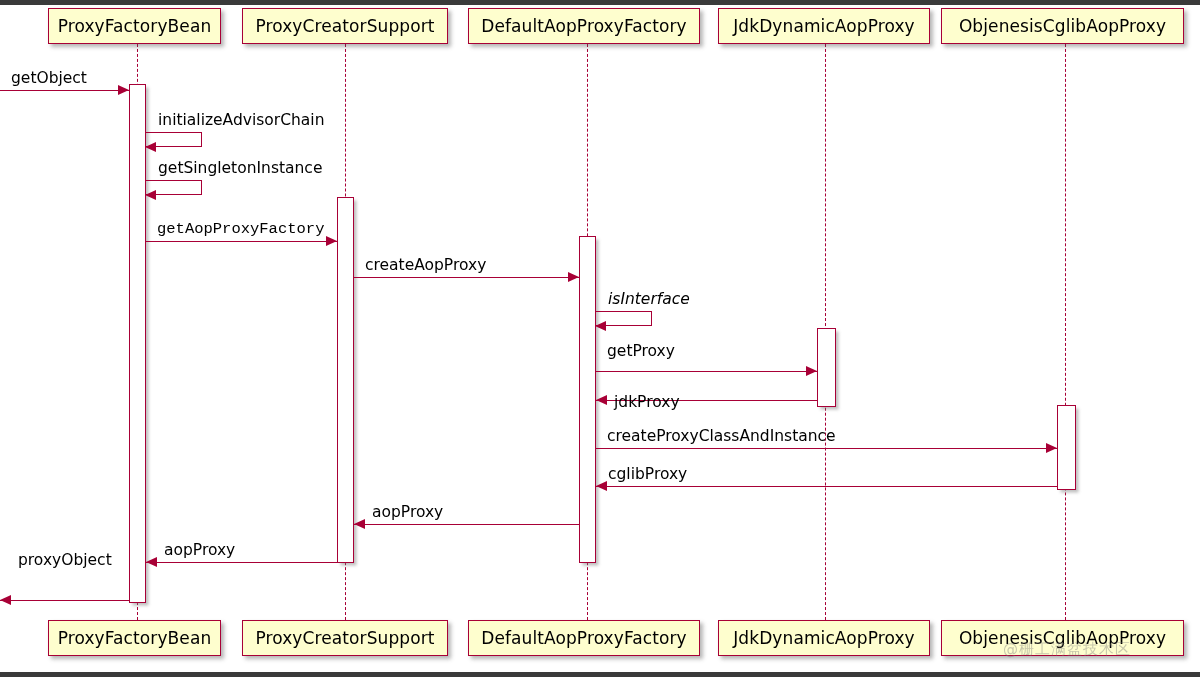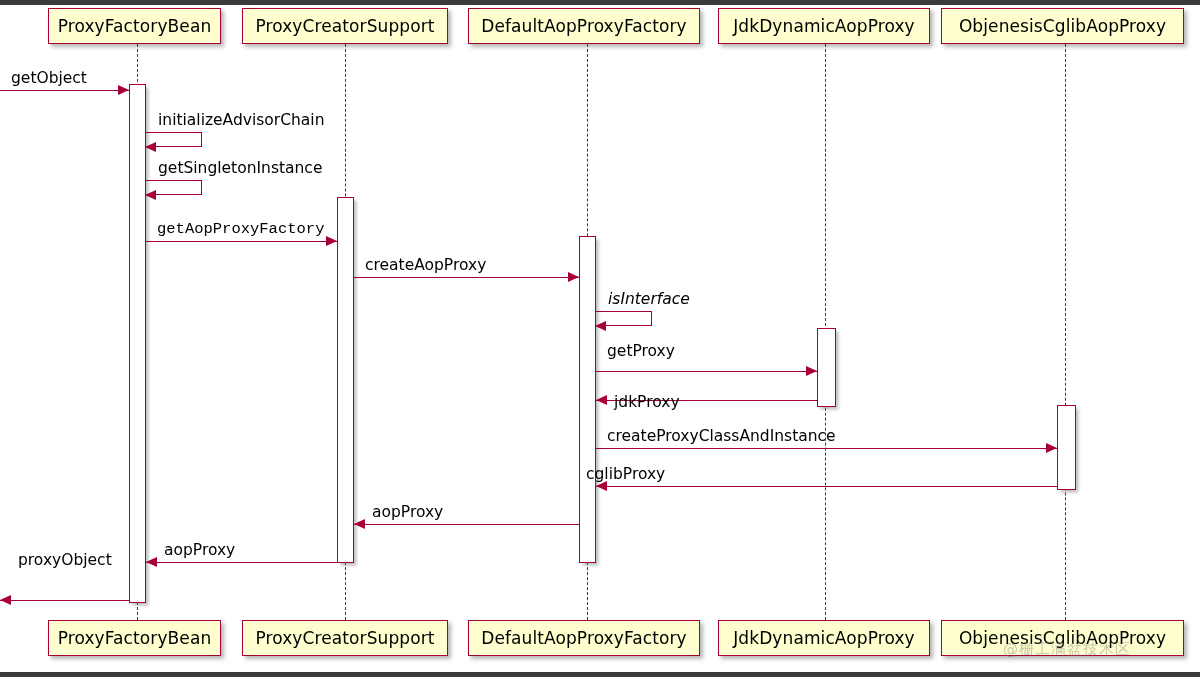--- a/index.html
+++ b/index.html
@@ -150,21 +150,21 @@
       <div class="arrow arrow-right" style="left:806px;top:366px;"></div>
       <div class="msg-label" style="left:607px;top:344px;">getProxy</div>
       <div class="msg-line" style="left:596px;top:400px;width:221px;"></div>
       <div class="arrow arrow-left" style="left:596px;top:395px;"></div>
       <div class="msg-label" style="left:614px;top:381px;margin-top:14px;">jdkProxy</div>
       <div class="msg-line" style="left:596px;top:448px;width:461px;"></div>
       <div class="arrow arrow-right" style="left:1046px;top:443px;"></div>
       <div class="msg-label" style="left:607px;top:429px;">createProxyClassAndInstance</div>
       <div class="msg-line" style="left:596px;top:486px;width:461px;"></div>
       <div class="arrow arrow-left" style="left:596px;top:481px;"></div>
-      <div class="msg-label" style="left:586px;top:467px;">cglibProxy</div>
+      <div class="msg-label" style="left:608px;top:467px;">cglibProxy</div>
       <div class="msg-line" style="left:354px;top:524px;width:225px;"></div>
       <div class="arrow arrow-left" style="left:354px;top:519px;"></div>
       <div class="msg-label" style="left:372px;top:505px;">aopProxy</div>
       <div class="msg-line" style="left:146px;top:562px;width:191px;"></div>
       <div class="arrow arrow-left" style="left:146px;top:557px;"></div>
       <div class="msg-label" style="left:164px;top:543px;">aopProxy</div>
       <div class="msg-line" style="left:0px;top:600px;width:129px;"></div>
       <div class="arrow arrow-left" style="left:0px;top:595px;"></div>
       <div class="msg-label" style="left:18px;top:553px;">proxyObject</div>
     </div>

